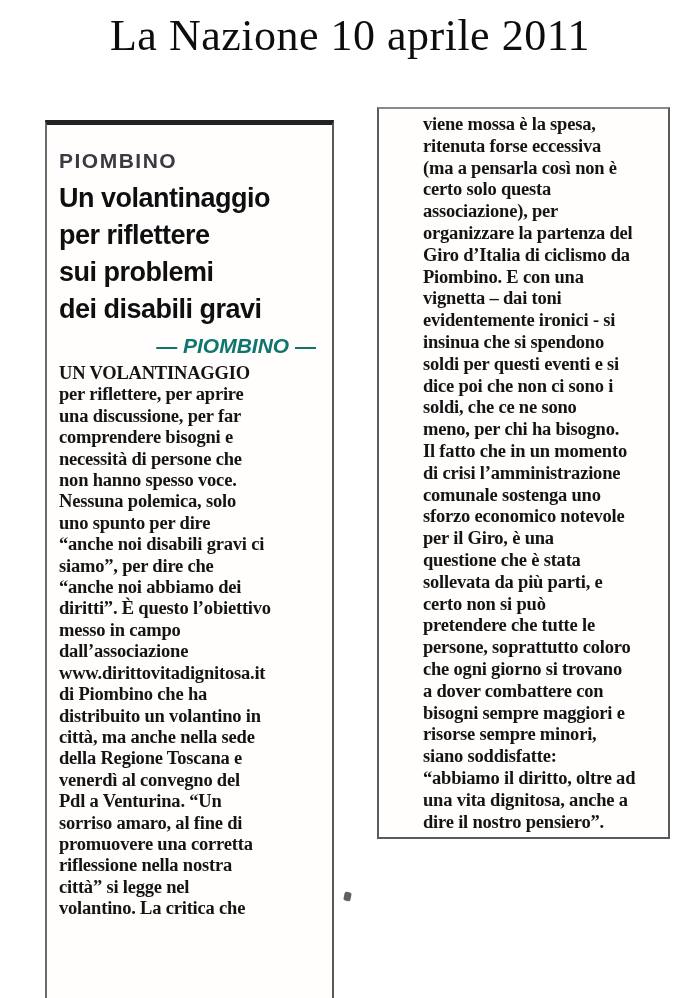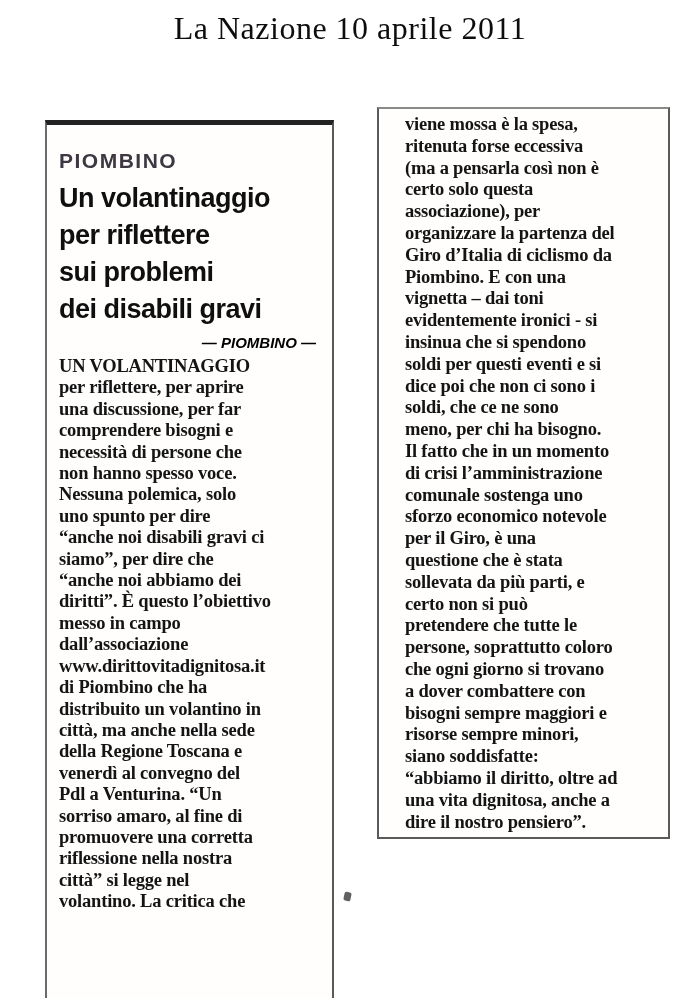--- a/index.html
+++ b/index.html
@@ -13,21 +13,21 @@
   }
 
   .page-title {
     position: absolute;
     top: 10px; left: 0;
     width: 100%;
     margin: 0;
     text-align: center;
     font-family: "Liberation Serif", serif;
     font-weight: normal;
-    font-size: 32px;
+    font-size: 44px;
     letter-spacing: 0.5px;
     color: #0d0d0d;
   }
 
   .clipping {
     position: absolute;
     background: #fffefd;
     box-sizing: border-box;
   }
 
@@ -69,35 +69,35 @@
     white-space: pre-line;
   }
 
   .dateline {
     margin-top: 6px;
     padding-right: 6px;
     text-align: right;
     font-family: "Liberation Sans", sans-serif;
     font-style: italic;
     font-weight: bold;
-    font-size: 15px;
-    color: #000000;
+    font-size: 21px;
+    color: #0f766e;
   }
 
   .body-text {
     margin: 5px 0 0 0;
     font-family: "Liberation Serif", serif;
     font-weight: bold;
     font-size: 18.5px;
     letter-spacing: -0.2px;
     color: #141414;
     white-space: pre-line;
   }
   .clipping-left .body-text { line-height: 21.4px; }
-  .clipping-right .body-text { margin-top: 2px; line-height: 21.8px; }
+  .clipping-right .body-text { margin-top: 2px; line-height: 21.8px; margin-left: 18px; }
 
   .scan-smudge {
     position: absolute;
     left: 344px; top: 892px;
     width: 7px; height: 9px;
     background: #3a3a3a;
     border-radius: 2px;
     transform: rotate(12deg);
     opacity: 0.8;
   }

